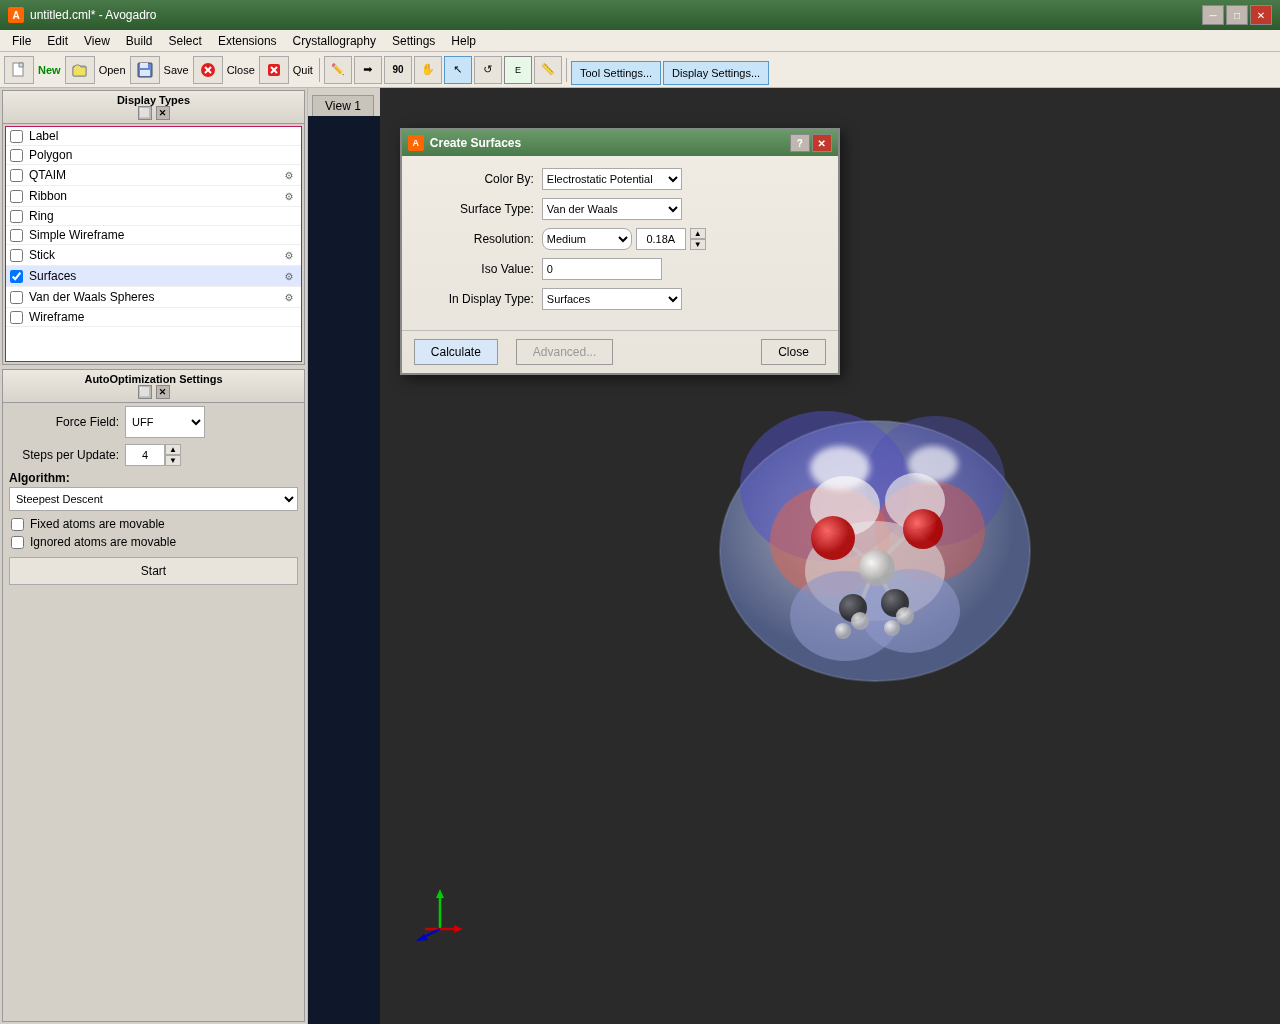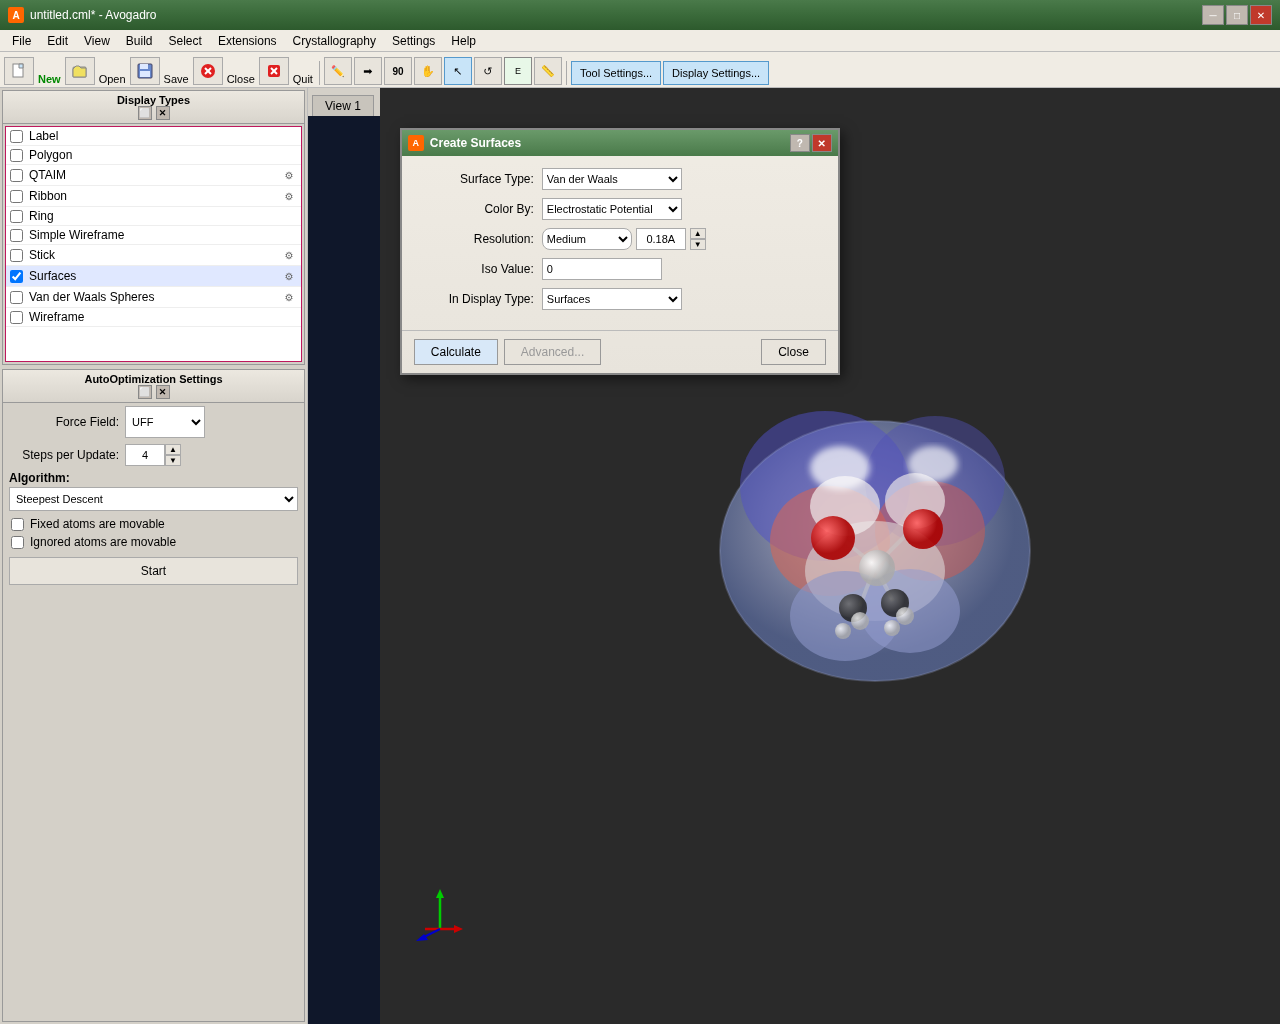--- a/index.html
+++ b/index.html
@@ -30,21 +30,21 @@
       padding: 0 4px;
       border-bottom: 1px solid #bbb;
     }
     .menu-item { padding: 2px 8px; cursor: pointer; font-size: 12px; color: #000; }
 
     
     .toolbar {
       background: #f0ece4;
       height: 36px;
       display: flex;
-      align-items: flex-end;
+      align-items: center;
       padding: 2px 4px;
       border-bottom: 1px solid #bbb;
       gap: 2px;
     }
     .toolbar-btn { height: 28px; padding: 2px 6px; background: #e8e4dc; border: 1px solid #aaa; cursor: pointer; display: flex; align-items: center; justify-content: center; font-size: 11px; min-width: 28px; }
     .toolbar-btn.active { background: #c8e4f8; border-color: #5599cc; }
     .toolbar-separator { width: 1px; height: 24px; background: #aaa; margin: 0 2px; }
     .toolbar-btn-text { background: #e8e4dc; border: 1px solid #aaa; padding: 2px 8px; cursor: pointer; font-size: 11px; height: 24px; display: flex; align-items: center; }
     .toolbar-btn-text.highlighted { background: #c8e4f8; border-color: #5599cc; margin-top: 7px; }
 
@@ -151,21 +151,21 @@
 
     .dialog-body { padding: 12px; }
     .dialog-row { display: flex; align-items: center; margin-bottom: 8px; }
     .dialog-label { width: 120px; text-align: right; margin-right: 8px; font-size: 12px; }
     .dialog-select { height: 22px; font-size: 11px; border: 1px solid #aaa; background: white; min-width: 140px; }
     .dialog-input { height: 22px; font-size: 11px; border: 1px solid #aaa; background: white; width: 120px; padding: 2px 4px; }
     .dialog-resolution-row { display: flex; align-items: center; gap: 4px; }
     .resolution-input { width: 50px; height: 22px; font-size: 11px; border: 1px solid #aaa; background: white; text-align: center; }
 
     .dialog-footer { display: flex; align-items: center; justify-content: space-between; padding: 8px 12px; border-top: 1px solid #bbb; }
-    .dialog-footer-left { display: flex; gap: 6px; }
+    .dialog-footer-left { display: flex; gap: 18px; }
     .dlg-btn { height: 26px; padding: 2px 16px; background: #e8e4dc; border: 1px solid #999; cursor: pointer; font-size: 12px; }
     .dlg-btn.primary { background: #d8e8f8; }
     .dlg-btn:disabled { color: #999; cursor: default; }
 
     
     ::-webkit-scrollbar { width: 14px; }
     ::-webkit-scrollbar-track { background: #d4d0c8; }
     ::-webkit-scrollbar-thumb { background: #b8b4ac; border: 1px solid #999; }
     ::-webkit-scrollbar-button { background: #c8c4bc; border: 1px solid #999; height: 14px; }
   </style>
@@ -483,36 +483,36 @@
             <span class="dialog-title-text">Create Surfaces</span>
             <div class="dialog-title-btns">
               <div class="dialog-btn">?</div>
               <div class="dialog-btn close">✕</div>
             </div>
           </div>
 
           <div class="dialog-body">
 
             <div class="dialog-row">
+              <span class="dialog-label">Color By:</span>
+              <select class="dialog-select">
+                <option>Electrostatic Potential</option>
+                <option>None</option>
+                <option>Atom Index</option>
+                <option>Atom Type</option>
+              </select>
+            </div>
+
+            <div class="dialog-row">
               <span class="dialog-label">Surface Type:</span>
               <select class="dialog-select">
                 <option>Van der Waals</option>
                 <option>Solvent Accessible</option>
                 <option>Solvent Excluded</option>
                 <option>Electron Density</option>
-              </select>
-            </div>
-
-            <div class="dialog-row">
-              <span class="dialog-label">Color By:</span>
-              <select class="dialog-select">
-                <option>Electrostatic Potential</option>
-                <option>None</option>
-                <option>Atom Index</option>
-                <option>Atom Type</option>
               </select>
             </div>
 
             <div class="dialog-row">
               <span class="dialog-label">Resolution:</span>
               <div class="dialog-resolution-row">
                 <select class="dialog-select" style="min-width:90px;border-radius:8px;">
                   <option>Very Low</option>
                   <option>Low</option>
                   <option selected="">Medium</option>

